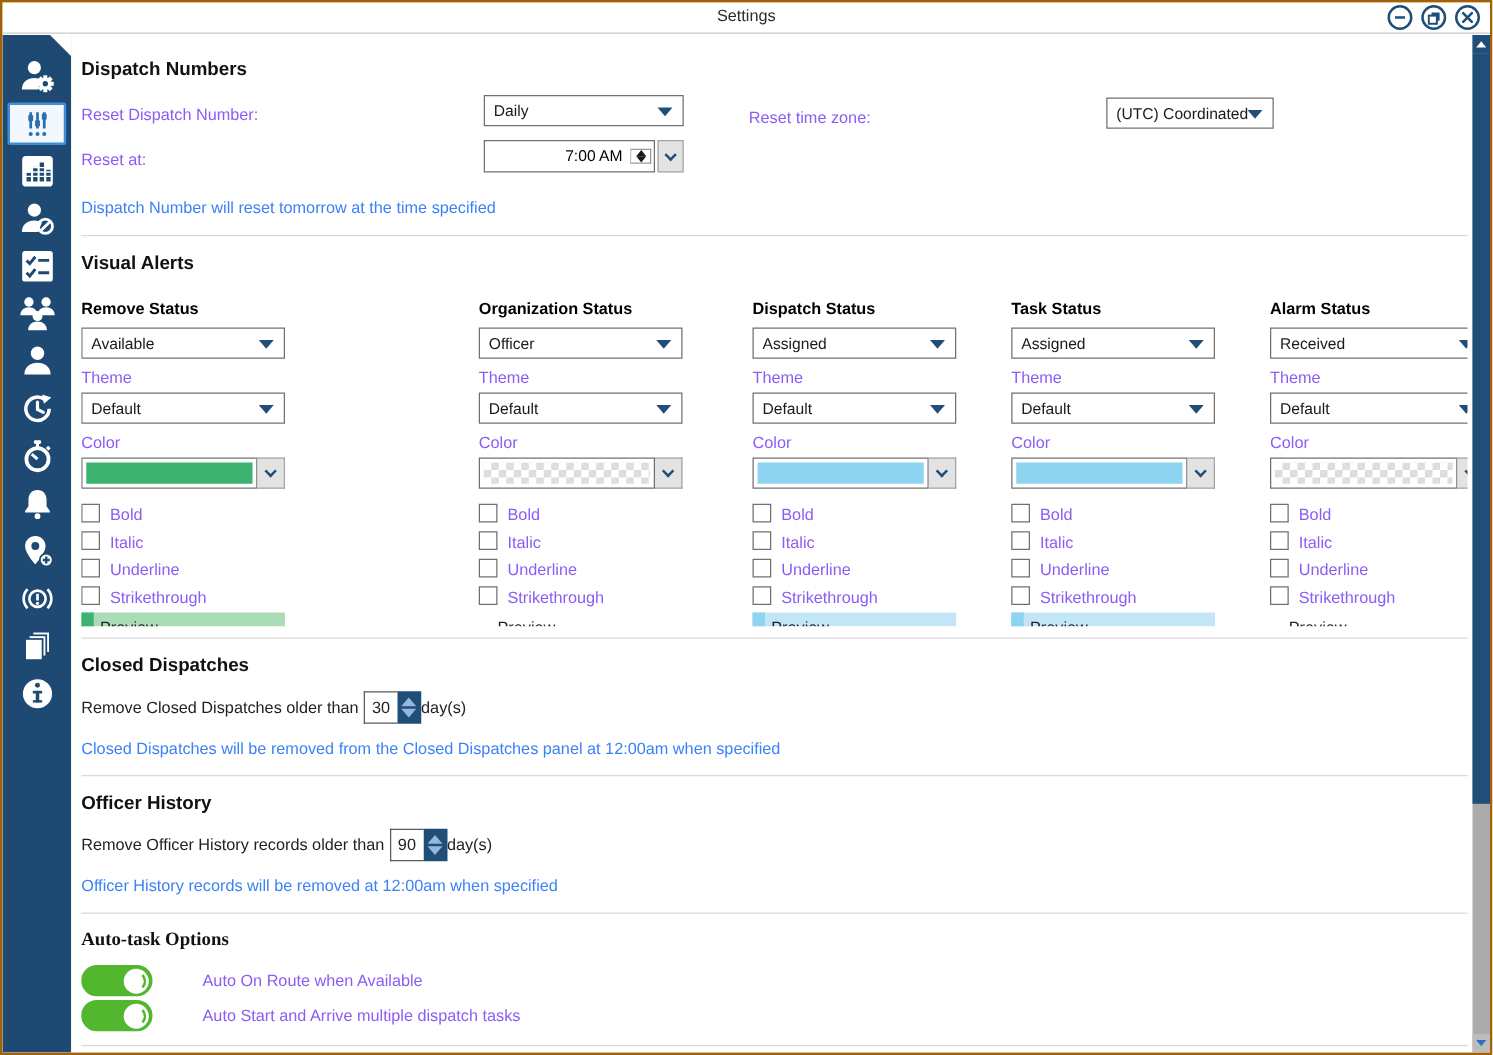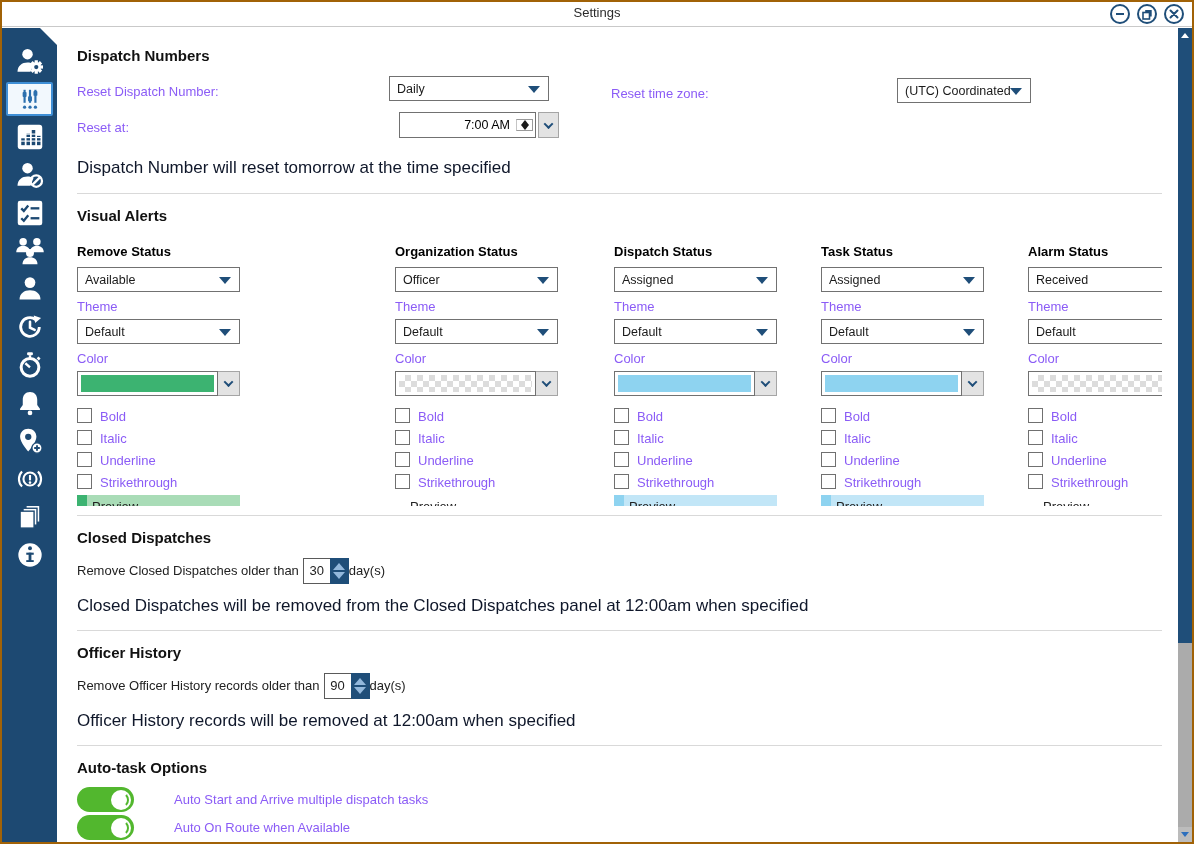--- a/index.html
+++ b/index.html
@@ -7,58 +7,58 @@
   .window { position:relative; width:1194px; height:844px; border:2px solid #a16207; background:#fff; overflow:hidden; }
 
   
   .titlebar { position:relative; height:25px; background:#fff; border-bottom:1px solid #c9c9c9; }
   .titlebar .title { position:absolute; left:0; right:0; top:3px; text-align:center; font-size:13px; color:#2b2b2b; }
   .win-controls { position:absolute; right:8px; top:2px; display:flex; gap:7px; }
   .win-btn { width:20px; height:20px; border:2px solid #1f4e79; border-radius:50%; background:#fff; display:flex; align-items:center; justify-content:center; cursor:pointer; }
   .win-btn svg { display:block; }
 
   
-  .main { position:absolute; top:26px; left:0; right:0; bottom:0; display:flex;gap:12px; }
+  .main { position:absolute; top:26px; left:0; right:0; bottom:0; display:flex; }
   .sidebar { position:relative; width:55px; background:#1d4972; flex:none; }
   .sidebar .fold { position:absolute; top:0; right:0; width:0; height:0; border-top:17px solid #fff; border-left:17px solid transparent; }
   .side-items { position:absolute; top:16px; left:0; width:55px; display:flex; flex-direction:column; align-items:center; gap:4px; }
   .side-item { width:47px; height:34px; display:flex; align-items:center; justify-content:center; cursor:pointer; }
   .side-item.selected { background:#f2f8fd; border:2px solid #3f8fd6; border-radius:2px; }
   .side-item svg { display:block; }
 
   .content { position:relative; flex:1; background:#fff; padding:0 4px 0 8px; overflow:hidden; }
 
   
   .scrollbar { position:relative; width:14px; flex:none; background:#ababab; }
   .sb-up { position:absolute; top:0; left:0; width:14px; height:15px; background:#1f4e79; display:flex; align-items:center; justify-content:center; }
   .sb-up::after { content:""; width:0; height:0; border-left:4px solid transparent; border-right:4px solid transparent; border-bottom:5px solid #fff; }
   .sb-thumb { position:absolute; top:15px; left:0; width:14px; height:600px; background:#1f4e79; }
   .sb-down { position:absolute; bottom:0; left:0; width:14px; height:15px; background:#bcbcbc; display:flex; align-items:center; justify-content:center; }
   .sb-down::after { content:""; width:0; height:0; border-left:4px solid transparent; border-right:4px solid transparent; border-top:5px solid #2d6fbd; }
 
   
   .section-heading { font-size:15px; font-weight:bold; color:#111; }
   .label-sm { font-size:13px; color:#8b5cf6; }
-  .note { font-size:17px; color:#0f172a; }
+  .note { font-size:13px; color:#3b82f6; }
   hr.sep { border:none; border-top:1px solid #d9d9d9; margin:0; }
 
   .dropdown { position:relative; height:25px; background:#fff; border:1px solid #717171; display:flex; align-items:center; padding:0 24px 0 7px; cursor:pointer; }
   .dropdown .dd-text { font-size:12.5px; color:#1a1a1a; white-space:nowrap; overflow:hidden; }
   .dropdown .dd-arrow { position:absolute; right:8px; top:9px; width:0; height:0; border-left:6px solid transparent; border-right:6px solid transparent; border-top:7px solid #1f4e79; }
 
   .checkrow { display:flex; align-items:center; height:22px; cursor:pointer; }
   .checkbox { width:15px; height:15px; border:1px solid #707070; background:#fff; margin-right:8px; flex:none; }
 
   .chev-down { width:7px; height:7px; border-right:2px solid #1f4e79; border-bottom:2px solid #1f4e79; transform:rotate(45deg) translate(-1px,-1px); }
 
   
   .dn-rows { position:relative; height:74px; margin-top:8px; }
   .dn-label1 { position:absolute; left:0; top:12px; }
   .dn-label2 { position:absolute; left:0; top:48px; }
-  .dn-dd { position:absolute; left:312px; top:4px; width:160px; }
+  .dn-dd { position:absolute; left:322px; top:4px; width:160px; }
   .tz-label { position:absolute; left:534px; top:14px; }
   .tz-dd { position:absolute; left:820px; top:6px; width:134px; }
   .time-ctl { position:absolute; left:322px; top:40px; width:160px; height:26px; display:flex; }
   .time-field { flex:1; border:1px solid #717171; background:#fff; display:flex; align-items:center; justify-content:flex-end; font-size:12.5px; padding-right:2px; }
   .time-spin { width:17px; border:1px solid #9a9a9a; border-left:1px solid #c5c5c5; margin-left:2px; display:flex; flex-direction:column; }
   .time-spin span { flex:1; display:flex; align-items:center; justify-content:center; cursor:pointer; }
   .tri-up-sm { width:0; height:0; border-left:4px solid transparent; border-right:4px solid transparent; border-bottom:5px solid #1a1a1a; }
   .tri-dn-sm { width:0; height:0; border-left:4px solid transparent; border-right:4px solid transparent; border-top:5px solid #1a1a1a; }
   .time-dd-btn { width:21px; margin-left:2px; background:#e3e3e3; border:1px solid #a5a5a5; display:flex; align-items:center; justify-content:center; cursor:pointer; }
 
@@ -554,33 +554,33 @@
         <span class="num-box">90</span>
         <span class="num-spin">
             <i class="up"></i>
             <i class="dn"></i>
           </span>
         <span>day(s)</span>
       </div>
       <div class="note" style="margin-top:12px;">Officer History records will be removed at 12:00am when specified</div>
       <hr class="sep" style="margin-top:14px;">
 
-      <div class="section-heading" style="margin-top:13px;">Auto-task Options</div>
+      <div class="section-heading" style="margin-top:13px;font-family:Liberation Serif, serif;">Auto-task Options</div>
       <div style="margin-top:10px;">
         <div class="toggle-row">
           <div class="toggle">
               <span class="knob"></span>
             </div>
-          <span class="label-sm">Auto Start and Arrive multiple dispatch tasks</span>
+          <span class="label-sm">Auto On Route when Available</span>
         </div>
         <div class="toggle-row">
           <div class="toggle">
               <span class="knob"></span>
             </div>
-          <span class="label-sm">Auto On Route when Available</span>
+          <span class="label-sm">Auto Start and Arrive multiple dispatch tasks</span>
         </div>
       </div>
       <hr class="sep" style="margin-top:10px;">
 
     </div>
 
     <div class="scrollbar">
       <div class="sb-up"></div>
       <div class="sb-thumb"></div>
       <div class="sb-down"></div>

